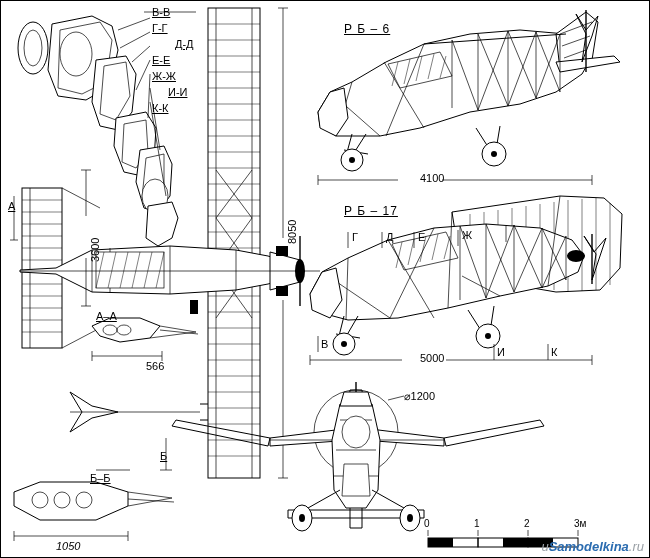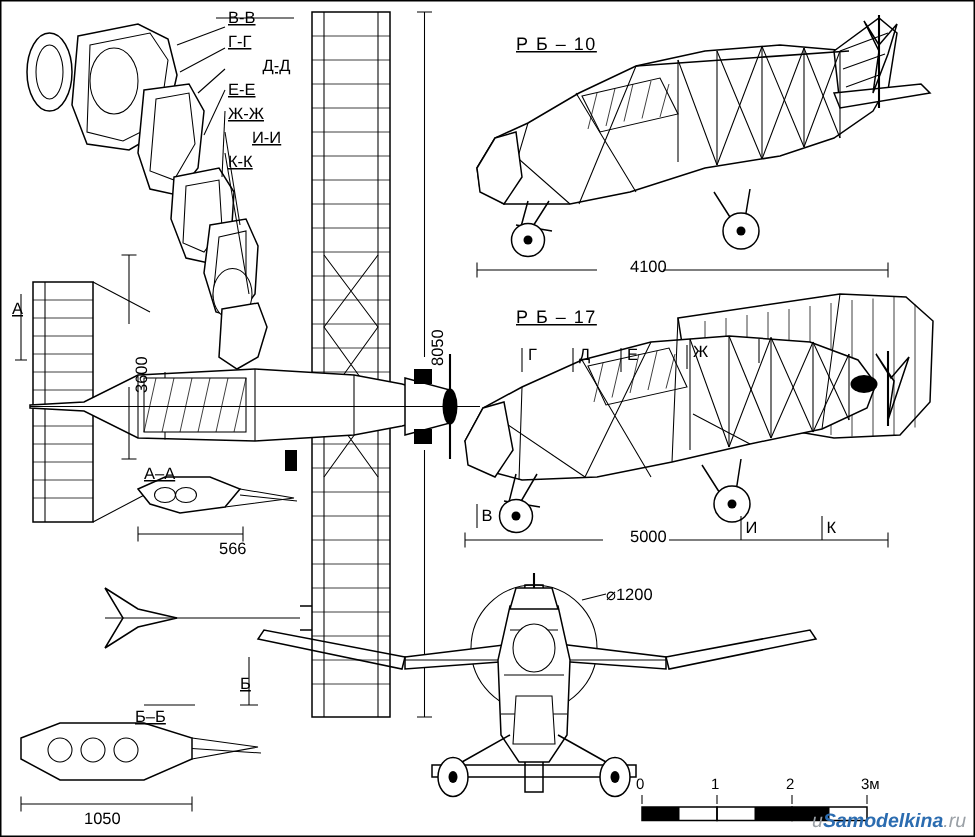--- a/index.html
+++ b/index.html
@@ -322,23 +322,23 @@
   <div class="lbl t11 u" style="left:152px;top:102px;">К-К</div>
 
   <div class="lbl t11 u" style="left:8px;top:200px;">А</div>
   <div class="lbl t11 u" style="left:96px;top:310px;">А–А</div>
   <div class="lbl t11 u" style="left:160px;top:450px;">Б</div>
   <div class="lbl t11 u" style="left:90px;top:472px;text-decoration:underline;">Б–Б</div>
 
   <div class="lbl t11 vert" style="left:286px;top:244px;transform:rotate(-90deg);">8050</div>
   <div class="lbl t11 vert" style="left:89px;top:262px;transform:rotate(-90deg);">3600</div>
   <div class="lbl t11" style="left:108px;top:360px;padding-left:38px;">566</div>
-  <div class="lbl t11" style="left:56px;top:540px;">1050</div>
-
-  <div class="lbl t12 u" style="left:344px;top:22px;letter-spacing:1px;">Р Б – 10</div>
+  <div class="lbl t11" style="left:56px;top:540px;font-style:italic;">1050</div>
+
+  <div class="lbl t12 u" style="left:344px;top:22px;letter-spacing:1px;">Р Б – 6</div>
   <div class="lbl t11" style="left:420px;top:172px;">4100</div>
 
   <div class="lbl t12 u" style="left:344px;top:204px;letter-spacing:1px;">Р Б – 17</div>
   <div class="lbl t11" style="left:420px;top:352px;">5000</div>
 
   <div class="lbl t11" style="left:352px;top:231px;">Г</div>
   <div class="lbl t11" style="left:386px;top:231px;">Д</div>
   <div class="lbl t11" style="left:418px;top:231px;">Е</div>
   <div class="lbl t11" style="left:462px;top:229px;">Ж</div>
   <div class="lbl t11" style="left:321px;top:338px;">В</div>

